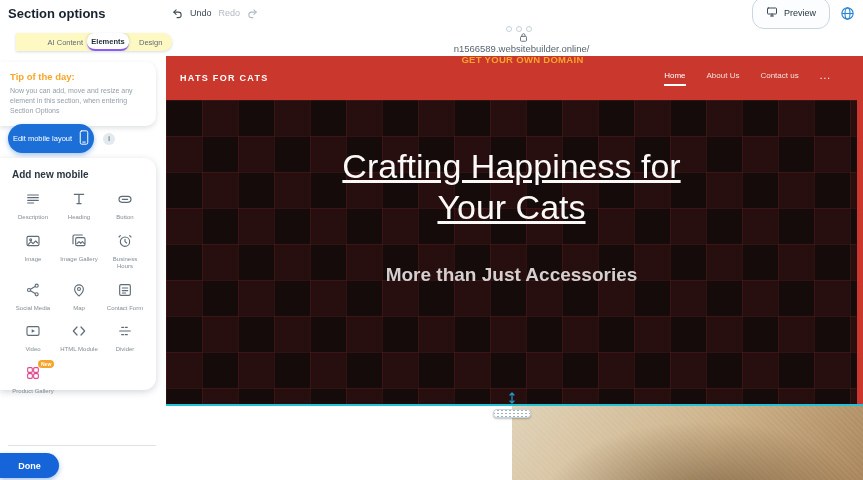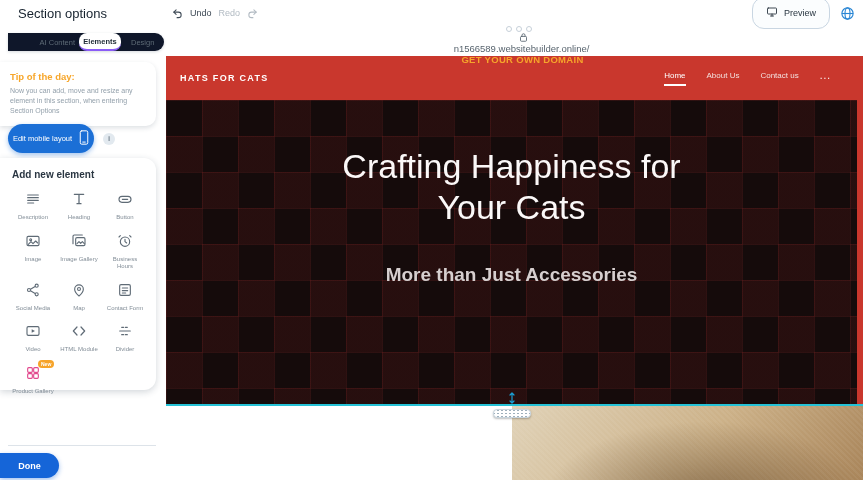--- a/index.html
+++ b/index.html
@@ -3,37 +3,37 @@
 <meta charset="utf-8">
 <style>
   * { margin:0; padding:0; box-sizing:border-box; }
   html,body { width:863px; height:480px; overflow:hidden; background:#eef2f5;
     font-family:"Liberation Sans", sans-serif; }
   .app { position:relative; width:863px; height:480px; background:#fff; }
 
   
   .topbar { position:absolute; left:0; top:0; right:0; height:26px; background:#fff;
     display:flex; align-items:center; z-index:40; }
-  .app-title { margin-left:18px; font-size:13px; font-weight:normal; color:#16222e; }
+  .app-title { margin-left:8px; font-size:13px; font-weight:bold; color:#16222e; }
   .undo-redo { position:absolute; left:172px; top:0; height:26px; display:flex; align-items:center; gap:7px; }
   .ur-label { font-size:9px; color:#3c4854; }
   .ur-label.dim, .ur-icon.dim { color:#b1bac2; }
   .ur-icon { display:flex; align-items:center; color:#3c4854; }
   .topbar-right { margin-left:auto; display:flex; align-items:center; gap:9px; padding-right:8px; }
   .btn-preview { display:flex; align-items:center; gap:6px; height:32px; padding:0 13px;
     border:1px solid #c9d6e2; border-radius:12px; background:#fbfdfe; font-size:9px; color:#2a3742; cursor:pointer; }
   .btn-republish { display:flex; align-items:center; gap:6px; height:20px; padding:0 13px;
     border:none; border-radius:12px; background:#2a86d4; color:#fff; font-size:9px; cursor:pointer;
     box-shadow:0 1px 3px rgba(42,134,212,.5); }
   .globe-btn { width:16px; height:16px; color:#2a86d4; display:flex; align-items:center; justify-content:center; cursor:pointer; }
 
   
   .sidebar { position:absolute; left:0; top:26px; width:166px; bottom:0; background:#fff; z-index:30; }
-  .tabs { position:absolute; left:8px; top:7px; width:156px; height:18px; display:flex;
-    background:#0f172a; border-radius:0 9px 9px 0; box-shadow:0 1px 3px rgba(30,50,70,.18); overflow:hidden;padding-left:28px; }
+  .tabs { position:absolute; left:16px; top:7px; width:156px; height:18px; display:flex;
+    background:#fef9c3; border-radius:0 9px 9px 0; box-shadow:0 1px 3px rgba(30,50,70,.18); overflow:hidden;padding-left:28px; }
   .tab { flex:1; display:flex; align-items:center; justify-content:center; font-size:7.5px;
     color:#5e6b76; cursor:pointer; }
   .tab.active { background:#fff; border-radius:8px; color:#1e2a36; font-weight:bold;
     box-shadow:0 0 3px rgba(30,50,70,.25); border-bottom:2px solid #8b5cf6; }
   .tip-card { position:absolute; left:0; top:36px; width:156px; padding:9px 12px 10px 10px;
     background:#fff; border-radius:0 10px 10px 0; box-shadow:0 2px 5px rgba(30,50,70,.15); }
   .tip-title { font-size:9.5px; font-weight:bold; color:#f7a62a; }
   .tip-body { margin-top:4px; font-size:7px; line-height:1.45; color:#93a0ab; }
   .mobile-row { position:absolute; left:8px; top:98px; display:flex; align-items:center; gap:9px; }
   .btn-mobile { width:86px; height:29px; background:#1b6fd6; border:none; border-radius:15px;
@@ -75,21 +75,21 @@
   .nav-item.active { color:#fff; border-bottom:2px solid #fff; padding-bottom:4px; }
   .nav-more { font-size:10px; color:#fff; padding-bottom:5px; cursor:pointer; letter-spacing:1px; }
 
   .hero { position:absolute; left:0; top:44px; width:691px; height:304px; text-align:center;
     background-color:#150b0b;
     background-image:
       linear-gradient(rgba(140,40,40,.22) 1px, transparent 1px),
       linear-gradient(90deg, rgba(140,40,40,.22) 1px, transparent 1px),
       repeating-conic-gradient(rgba(80,22,22,.30) 0% 25%, rgba(20,10,10,0) 0% 50%);
     background-size:36px 36px, 36px 36px, 72px 72px; }
-  .hero-title { margin:46px auto 12px; width:390px; font-size:34px; line-height:1.2; color:#fbf8f8; font-weight:normal; cursor:pointer; }
+  .hero-title { margin:46px auto 12px; width:390px; font-size:34px; line-height:1.2; color:#fbf8f8; font-weight:normal; cursor:pointer;text-decoration:underline; }
   .hero-subtitle { margin-top:36px; font-size:19px; color:#d6cfcf; cursor:pointer;font-weight:bold; }
   .hero-textbox { position:relative; margin:20px auto 0; width:320px; background:#fff;
     border:1px solid #ea1f70; padding:7px 12px; font-size:9px; line-height:1.55; color:#4d4d4d; cursor:pointer; }
   .green-handle { position:absolute; left:3px; top:5px; width:11px; height:11px; background:#86bd4f; border-radius:2px; cursor:pointer; }
 
   .teal-line { position:absolute; left:0; top:348px; width:697px; height:2px; background:#25c2d6; z-index:3; }
   .resize-handle { position:absolute; left:326px; top:334px; width:40px; z-index:4; text-align:center; cursor:ns-resize; }
   .rh-arrow { color:#1a9fd4; display:block; margin:0 auto; }
   .rh-pill { margin:1px auto 0; width:38px; height:9px; background:#fff; border:1px solid #c8d4dc; border-radius:4px;
     box-shadow:0 1px 2px rgba(0,0,0,.25);
@@ -163,21 +163,21 @@
           <svg width="10" height="15" viewBox="0 0 24 36" fill="none" stroke="#fff" stroke-width="2.4" stroke-linecap="round">
               <rect x="3" y="2" width="18" height="32" rx="3.5"></rect>
               <path d="M9 29h6"></path>
             </svg>
         </span>
       </button>
       <span class="info-dot">i</span>
     </div>
 
     <div class="add-card">
-      <div class="add-title">Add new element</div>
+      <div class="add-title">Add new mobile</div>
       <div class="el-grid">
 
         <div class="el-item">
           <span><svg width="16" height="16" viewBox="0 0 24 24" fill="none" stroke="currentColor" stroke-width="1.7" stroke-linecap="round">
                 <path d="M4 6h16M4 10h16M4 14h16M4 18h9"></path>
               </svg></span>
           <span class="el-label">Description</span>
         </div>
         <div class="el-item">
           <span><svg width="16" height="16" viewBox="0 0 24 24" fill="none" stroke="currentColor" stroke-width="1.9" stroke-linecap="round">

